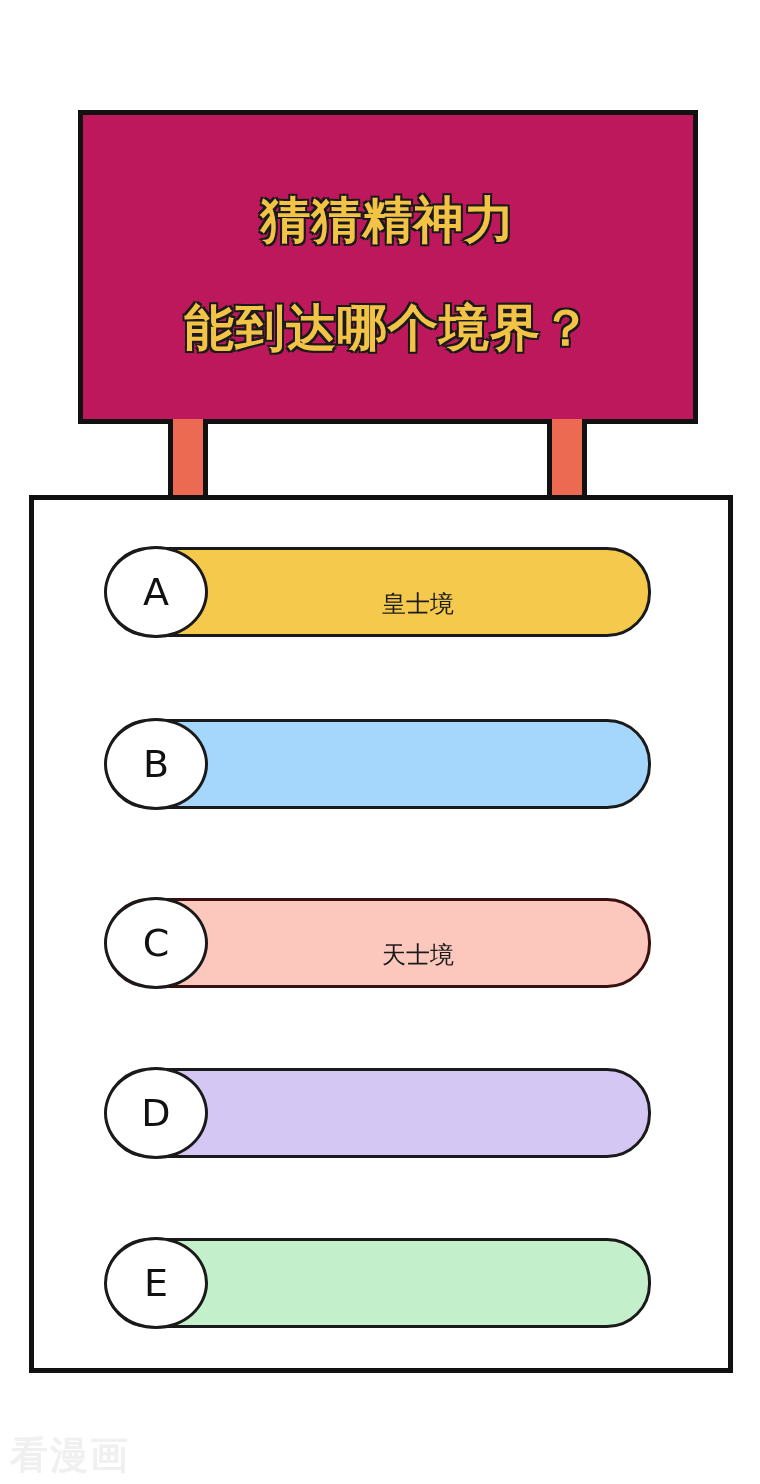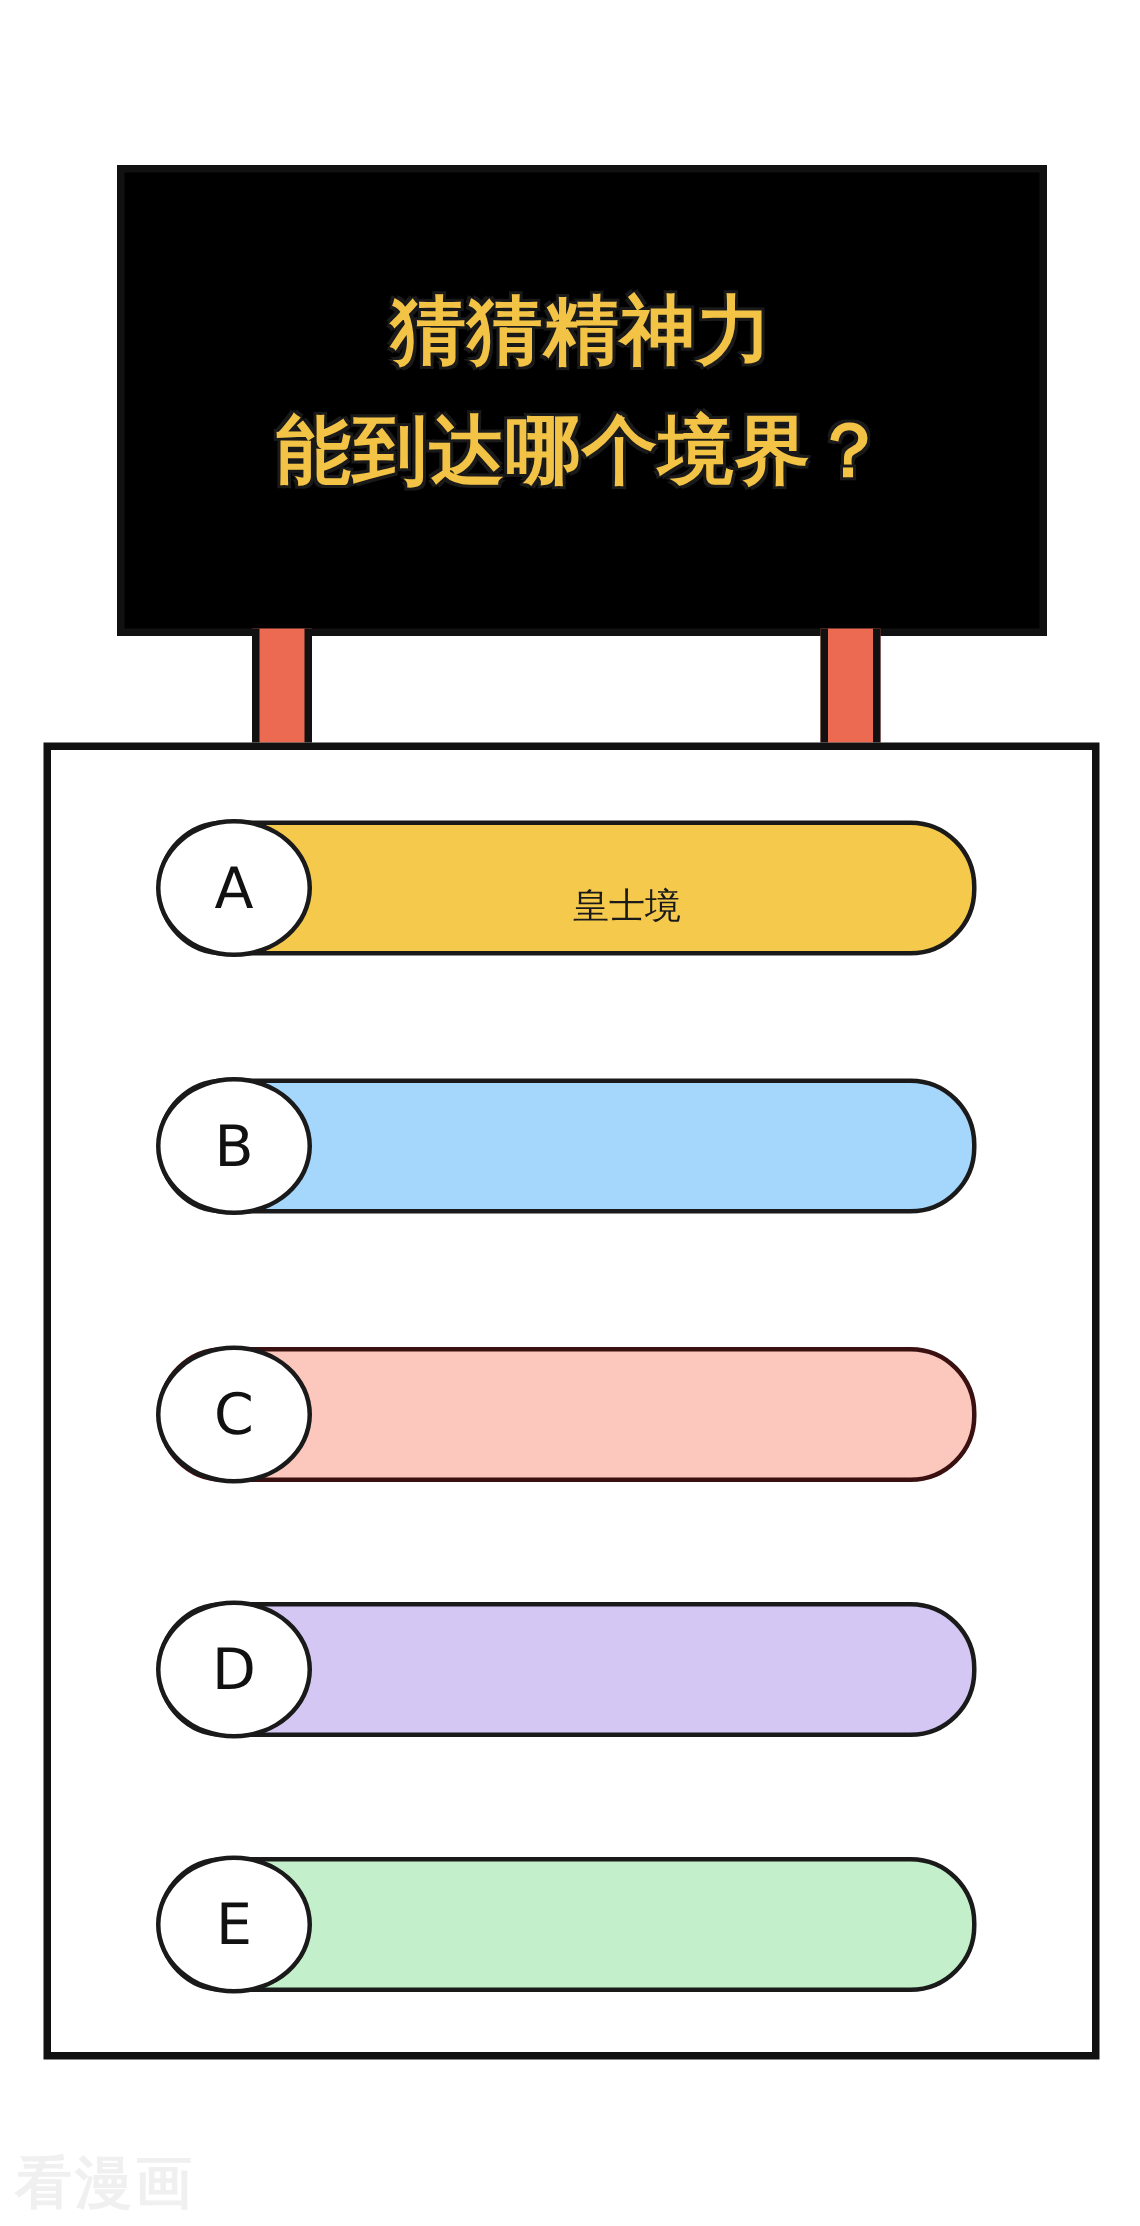--- a/index.html
+++ b/index.html
@@ -1,25 +1,25 @@
 <!DOCTYPE html>
 <html><head>
 <meta charset="utf-8">
 <style>
   html, body { margin:0; padding:0; }
   body { width:760px; height:1484px; background:#ffffff; position:relative; overflow:hidden;
          font-family:"DejaVu Sans", sans-serif; }
   .board { position:absolute; left:78px; top:110px; width:610px; height:304px;
-           border:5px solid #111; background:#000000; box-sizing:content-box; }
+           border:5px solid #111; background:#be185d; box-sizing:content-box; }
   .title-line { position:absolute; left:0; right:0; text-align:center; font-weight:bold;
                 font-size:50px; color:#f3c346; letter-spacing:1px;
                 -webkit-text-stroke:2px #1a1a1a; paint-order:stroke fill;
                 text-shadow: 2px 2px 0 #1a1a1a, -2px -2px 0 #1a1a1a, 2px -2px 0 #1a1a1a, -2px 2px 0 #1a1a1a; }
   .title-1 { top:72px; }
-  .title-2 { top:152px; }
+  .title-2 { top:180px; }
   .pole { position:absolute; top:419px; width:30px; height:77px; background:#ec6a52;
           border-left:5px solid #111; border-right:5px solid #111; }
   .pole-l { left:168px; }
   .pole-r { left:547px; }
   .panel { position:absolute; left:29px; top:495px; width:694px; height:868px;
            border:5px solid #111; background:#fff; }
   .option { position:absolute; left:105px; width:540px; height:84px; border:3px solid #1a1a1a;
             border-radius:44px; box-sizing:content-box; }
   .option .badge { position:absolute; left:-1px; top:-1px; width:98px; height:86px;
                    border:3px solid #1a1a1a; border-radius:50%; background:#fff; margin:-3px 0 0 -3px;
@@ -49,20 +49,21 @@
   <div class="badge">A</div>
   <div class="label">皇士境</div>
 </div>
 
 <div class="option b" style="top:719px; background:#a5d6fb;">
   <div class="badge">B</div>
 </div>
 
 <div class="option c" style="top:898px; background:#fcc8bd; border-color:#3a1010;">
   <div class="badge">C</div>
+  <div class="label">天士境</div>
 </div>
 
 <div class="option d" style="top:1068px; background:#d5c7f4;">
   <div class="badge">D</div>
 </div>
 
 <div class="option e" style="top:1238px; background:#c3f0cb;">
   <div class="badge">E</div>
 </div>
 

